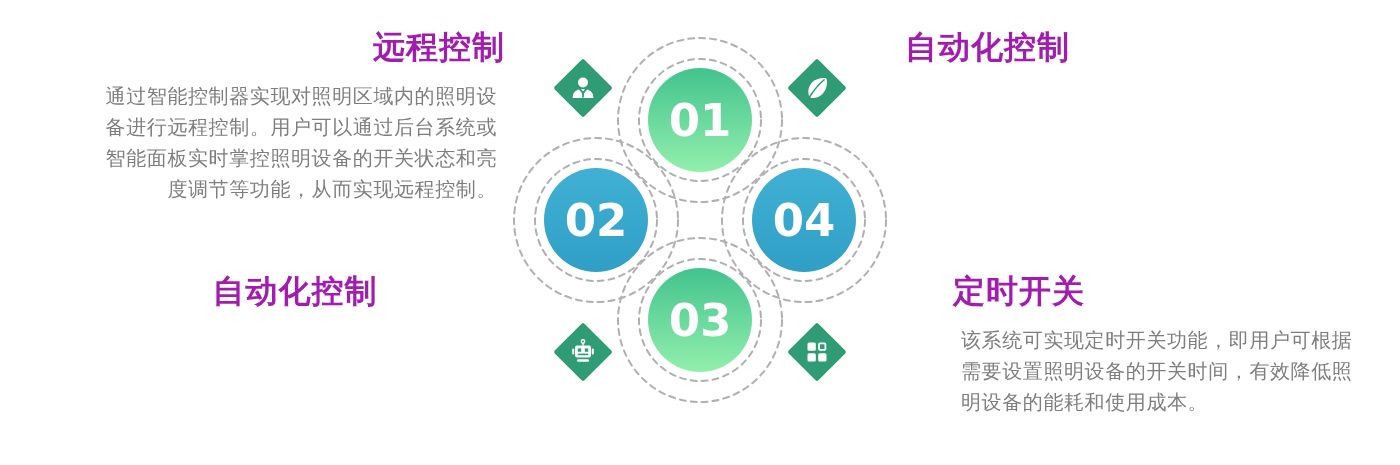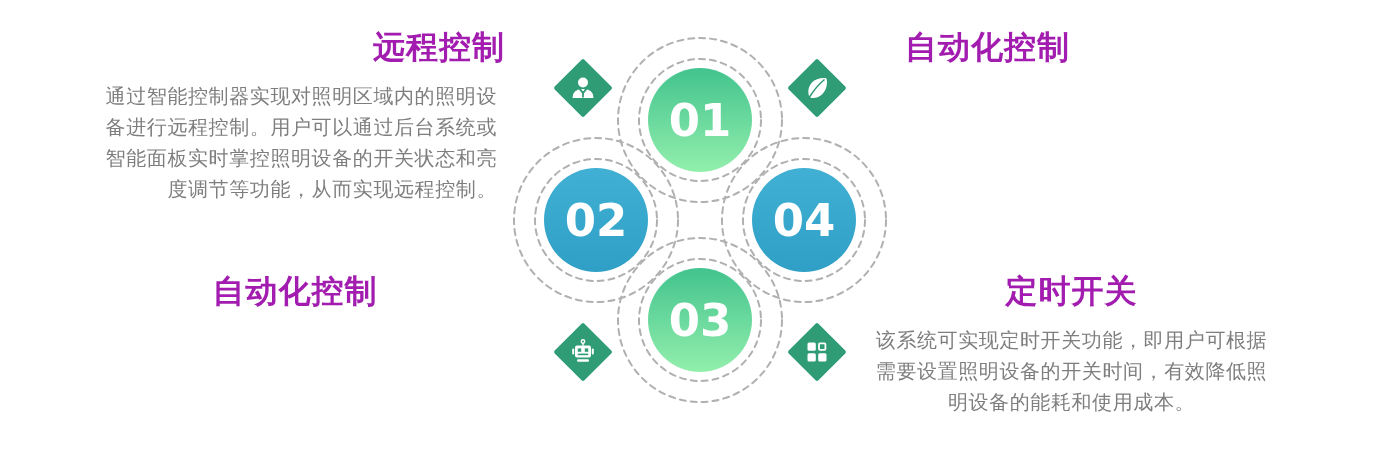--- a/index.html
+++ b/index.html
@@ -12,21 +12,21 @@
   .feature h2{
     margin:0 0 20px 0; font-size:32px; line-height:28px; font-weight:bold;
     color:#a21caf; letter-spacing:1px;
   }
   .feature p{
     margin:8px; font-size:20px; line-height:31px; color:#7e7e7e; letter-spacing:0.6px;
   }
   .pos-tl{left:85px;  top:33px;  width:420px; text-align:right;}
   .pos-bl{left:85px;  top:277px; width:420px; text-align:center;}
   .pos-tr{left:905px; top:33px;  width:425px; text-align:left;}
-  .pos-br{left:859px; top:277px; width:425px; text-align:center;}
+  .pos-br{left:953px; top:277px; width:425px; text-align:left;}
   .dash{fill:none; stroke:#b0b0b0; stroke-width:2; stroke-dasharray:6 5; stroke-linecap:round;}
   .num{font-family:"DejaVu Sans","Liberation Sans",sans-serif; font-size:45px; font-weight:bold; fill:#ffffff; text-anchor:middle;}
   .glyph{fill:#ffffff;}
   .cutout{fill:#2f9c75;}
   .cutout-stroke{fill:none; stroke:#2f9c75; stroke-width:1.6;}
   .white-stroke{fill:none; stroke:#ffffff;}
 </style>
 </head>
 <body>
 

